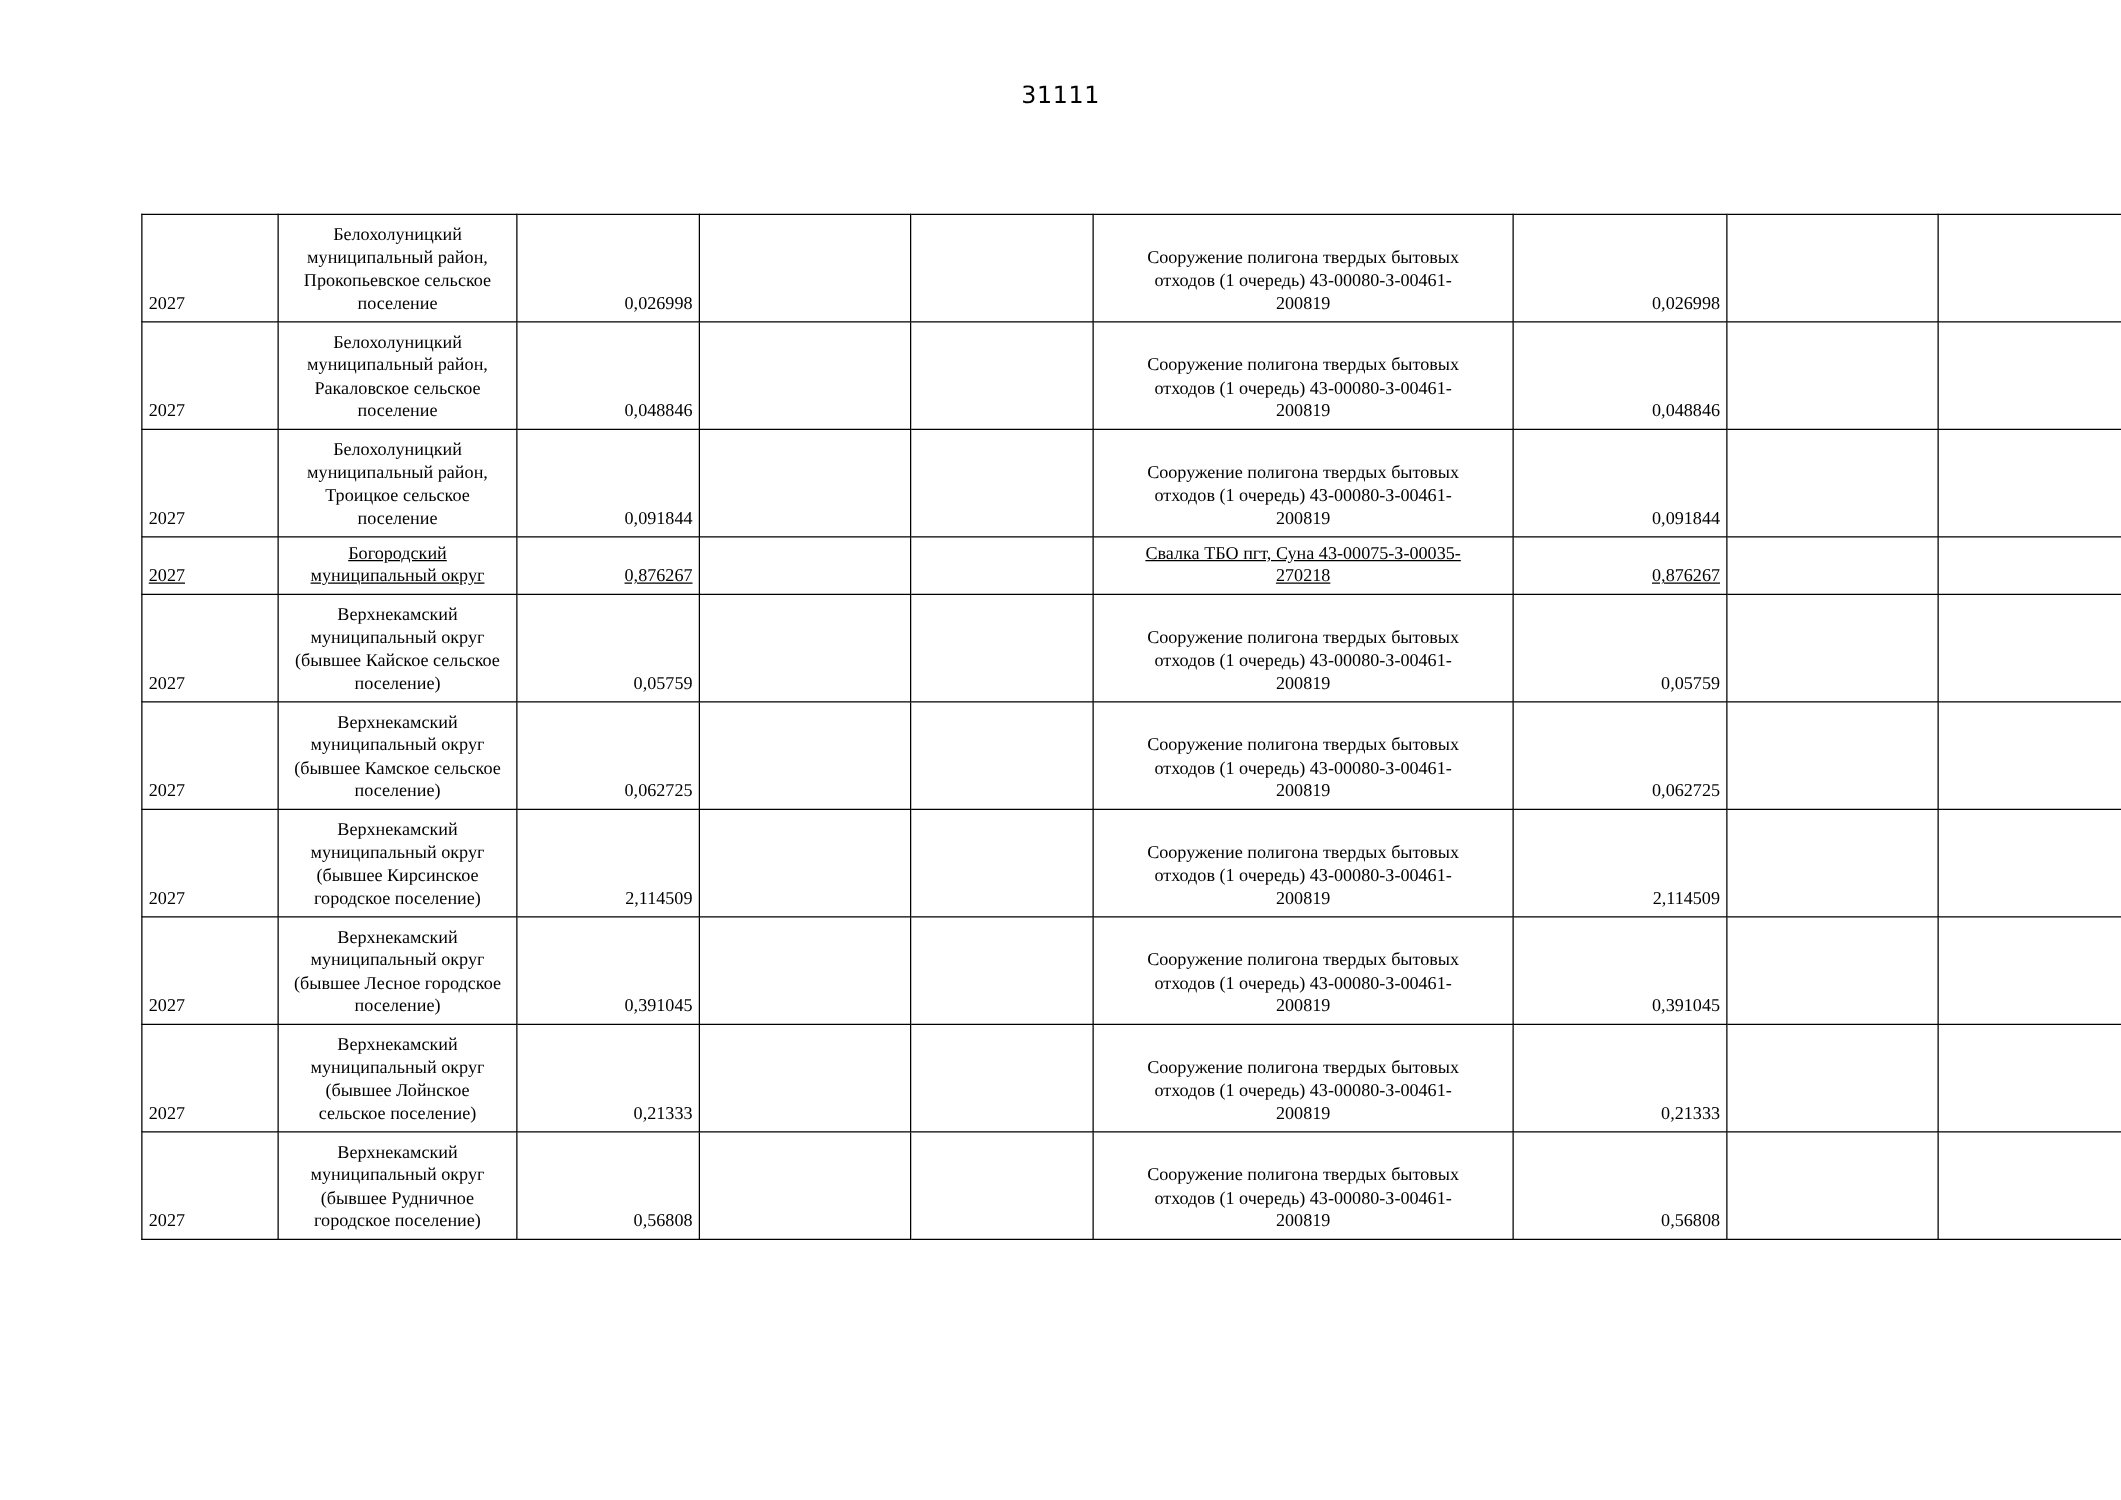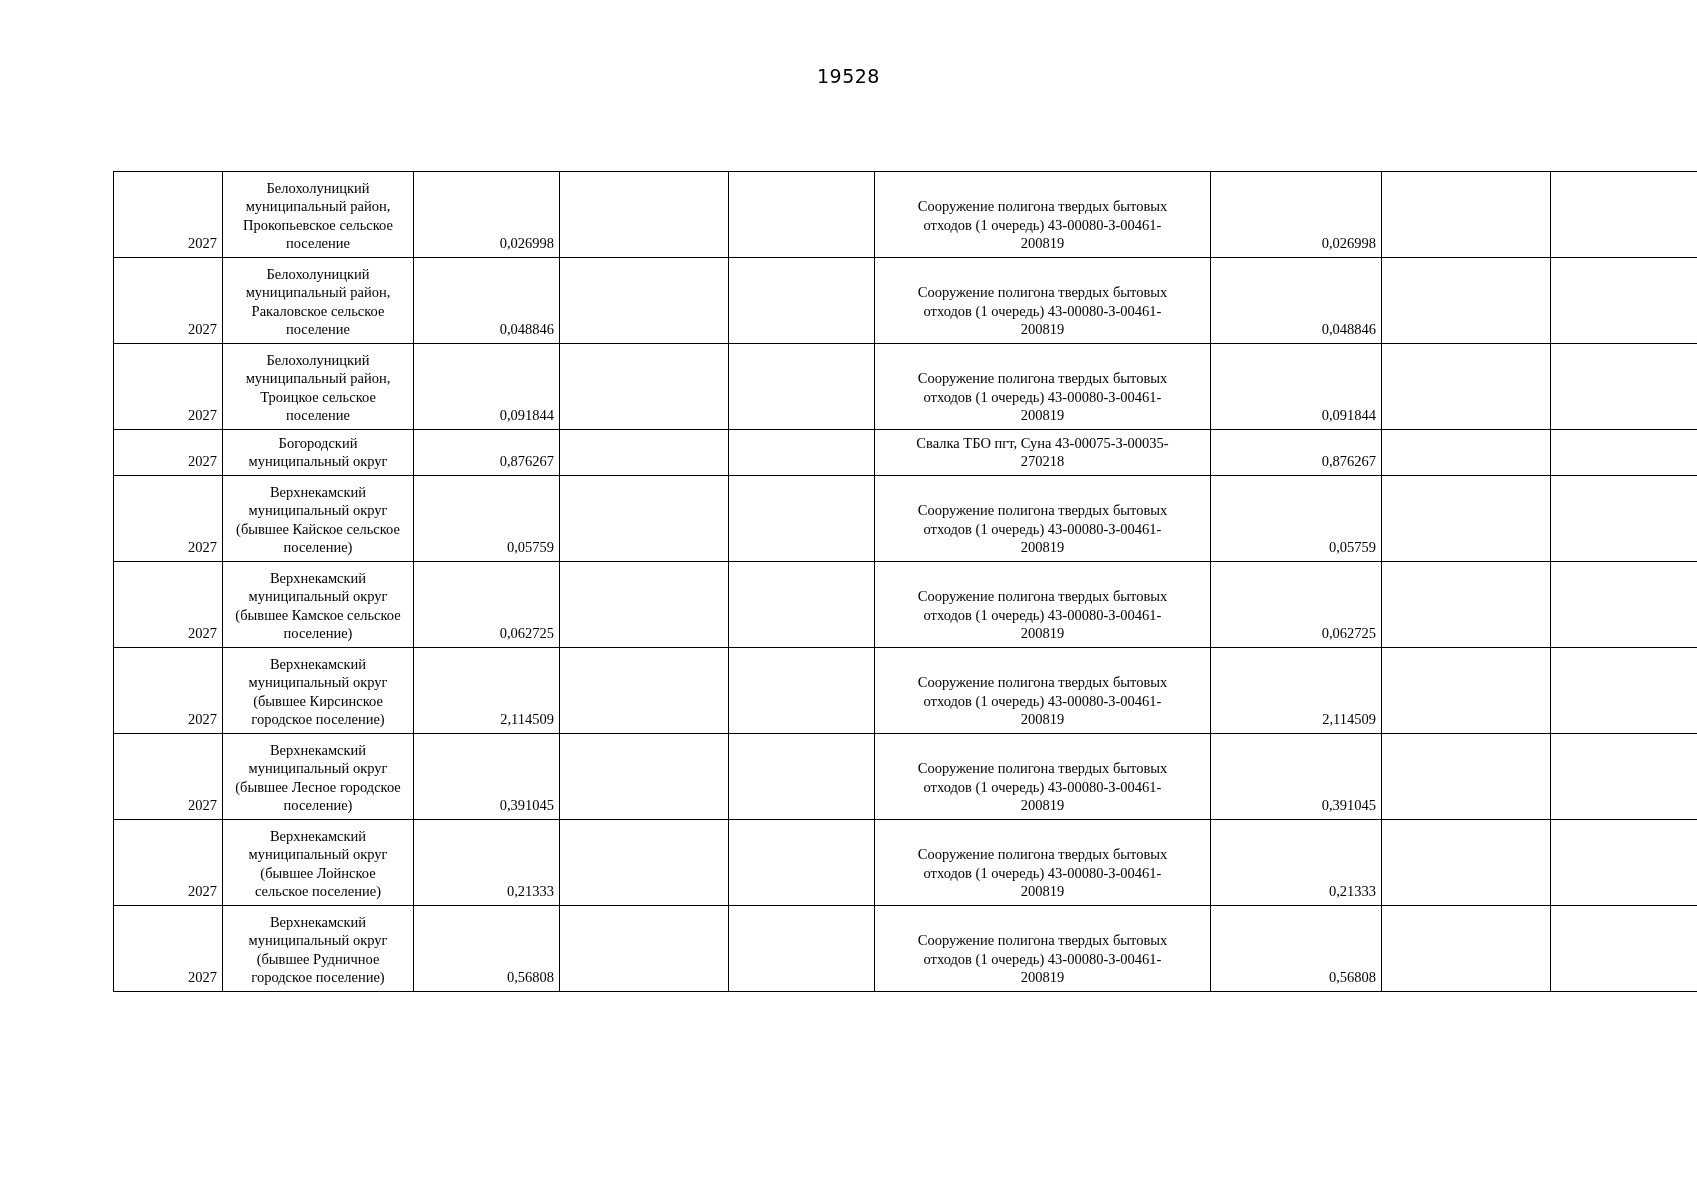--- a/index.html
+++ b/index.html
@@ -45,21 +45,21 @@
   table.doc-table td {
     border: 1px solid #000000;
     vertical-align: bottom;
     padding: 3px 5px 4px 5px;
     font-size: 14.5px;
     line-height: 1.28;
     font-family: "Liberation Serif", serif;
   }
   td.c-year {
     width: 98px;
-    text-align: right;
+    text-align: left;
     padding-right: 9px;
     white-space: nowrap;
   }
   td.c-place {
     width: 180px;
     text-align: center;
   }
   td.c-val1 {
     width: 135px;
     text-align: right;
@@ -78,28 +78,28 @@
     padding-right: 12px;
     white-space: nowrap;
   }
   td.c-empty3 { width: 158px; }
   td.c-empty4 { width: 155px; }
   .cell-text {
     display: block;
     white-space: pre-line;
   }
   .row-tall td { height: 78px; }
-  .row-short td { height: 38px; }
+  .row-short td { height: 38px; text-decoration: underline; }
 </style>
 </head>
 <body>
 
 <div class="page">
 
-  <div class="page-number">19528</div>
+  <div class="page-number">31111</div>
 
   <div class="table-wrap">
     <table class="doc-table">
       <tbody>
           <tr class="row-tall">
             <td class="c-year">
               <span class="cell-text">2027</span>
             </td>
             <td class="c-place">
               <span class="cell-text">Белохолуницкий

